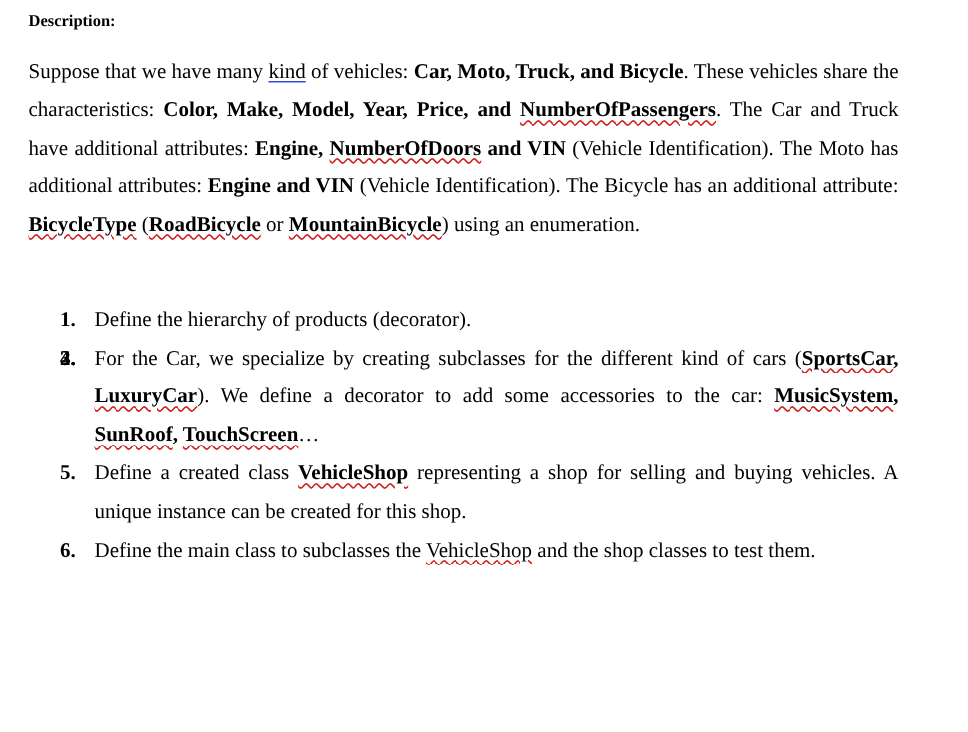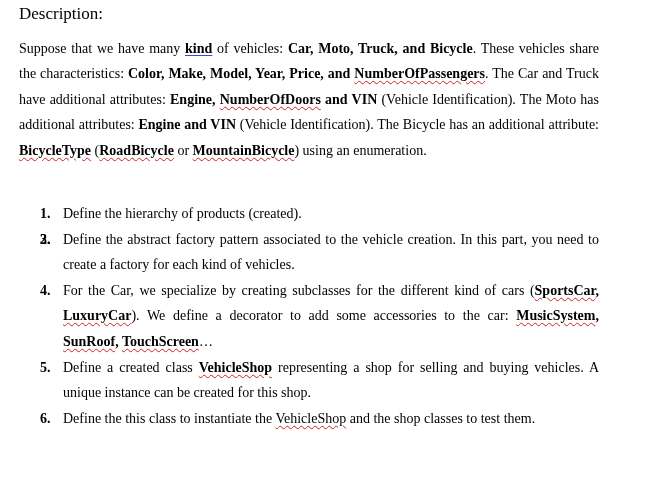--- a/index.html
+++ b/index.html
@@ -4,44 +4,44 @@
   <style>
     html, body { margin: 0; padding: 0; background: #ffffff; }
     body {
       width: 645px; height: 488px; overflow: hidden;
       font-family: "Liberation Serif", "DejaVu Serif", serif;
       color: #000;
       position: relative;
     }
     .title {
       position: absolute; left: 19px; top: 3px;
-      font-weight: normal; font-size: 17px; line-height: 22px;
+      font-weight: bold; font-size: 11px; line-height: 22px;
     }
     .para {
       position: absolute; left: 19px; top: 36px; width: 580px;
       font-size: 14px; line-height: 25.4px;
       text-align: justify;
     }
     .list {
       position: absolute; left: 40px; top: 201px; width: 559px;
       margin: 0; padding: 0; list-style: none;
       font-size: 14px; line-height: 25.6px;
     }
     .list li { position: relative; padding-left: 23px; text-align: justify; }
     .list .num { position: absolute; left: 0; top: 0; font-weight: bold; }
     .sp { text-decoration: underline wavy #d02020; text-decoration-thickness: 1px; text-underline-offset: 2px; margin-top: 48px; }
-    .gr { text-decoration: underline #3050d0; text-decoration-thickness: 1px; text-underline-offset: 2px; font-weight: bold; }
+    .gr { text-decoration: underline #3050d0; text-decoration-thickness: 1px; text-underline-offset: 2px; }
   </style>
 </head>
 <body>
 
 <div>
   <div class="title">Description:</div>
   <div class="para" id="para"><span class="">Suppose that we have many </span><span class="gr">kind</span><span class=""> of vehicles: </span><span class="bold" style="font-weight: bold;">Car, Moto, Truck, and Bicycle</span><span class="">. These vehicles share the characteristics: </span><span class="bold" style="font-weight: bold;">Color, Make, Model, Year, Price, and </span><span class="bold sp" style="font-weight: bold;">NumberOfPassengers</span><span class="">. The Car and Truck have additional attributes: </span><span class="bold" style="font-weight: bold;">Engine, </span><span class="bold sp" style="font-weight: bold;">NumberOfDoors</span><span class="bold" style="font-weight: bold;"> and VIN</span><span class=""> (Vehicle Identification). The Moto has additional attributes: </span><span class="bold" style="font-weight: bold;">Engine and VIN</span><span class=""> (Vehicle Identification). The Bicycle has an additional attribute: </span><span class="bold sp" style="font-weight: bold;">BicycleType</span><span class=""> (</span><span class="bold sp" style="font-weight: bold;">RoadBicycle</span><span class=""> or </span><span class="bold sp" style="font-weight: bold;">MountainBicycle</span><span class="">) using an enumeration.</span></div>
   <ol class="list" id="list">
-      <li><span class="num">1.</span><span class="">Define the hierarchy of products (created).</span></li>
+      <li><span class="num">1.</span><span class="">Define the hierarchy of products (decorator).</span></li>
       <li><span class="num">2.</span></li>
-      <li><span class="num">3.</span><span class="">Define the abstract factory pattern associated to the vehicle creation. In this part, you need to create a factory for each kind of vehicles.</span></li>
+      <li><span class="num">3.</span></li>
       <li><span class="num">4.</span><span class="">For the Car, we specialize by creating subclasses for the different kind of cars (</span><span class="bold sp" style="font-weight: bold;">SportsCar</span><span class="bold" style="font-weight: bold;">, </span><span class="bold sp" style="font-weight: bold;">LuxuryCar</span><span class="">). We define a decorator to add some accessories to the car: </span><span class="bold sp" style="font-weight: bold;">MusicSystem</span><span class="bold" style="font-weight: bold;">, </span><span class="bold sp" style="font-weight: bold;">SunRoof</span><span class="bold" style="font-weight: bold;">, </span><span class="bold sp" style="font-weight: bold;">TouchScreen</span><span class="">…</span></li>
       <li><span class="num">5.</span><span class="">Define a created class </span><span class="bold sp" style="font-weight: bold;">VehicleShop</span><span class=""> representing a shop for selling and buying vehicles. A unique instance can be created for this shop.</span></li>
-      <li><span class="num">6.</span><span class="">Define the this class to instantiate the </span><span class="sp">VehicleShop</span><span class=""> and the shop classes to test them.</span></li>
+      <li><span class="num">6.</span><span class="">Define the main class to subclasses the </span><span class="sp">VehicleShop</span><span class=""> and the shop classes to test them.</span></li>
     </ol>
 </div>
 
 </body></html>

